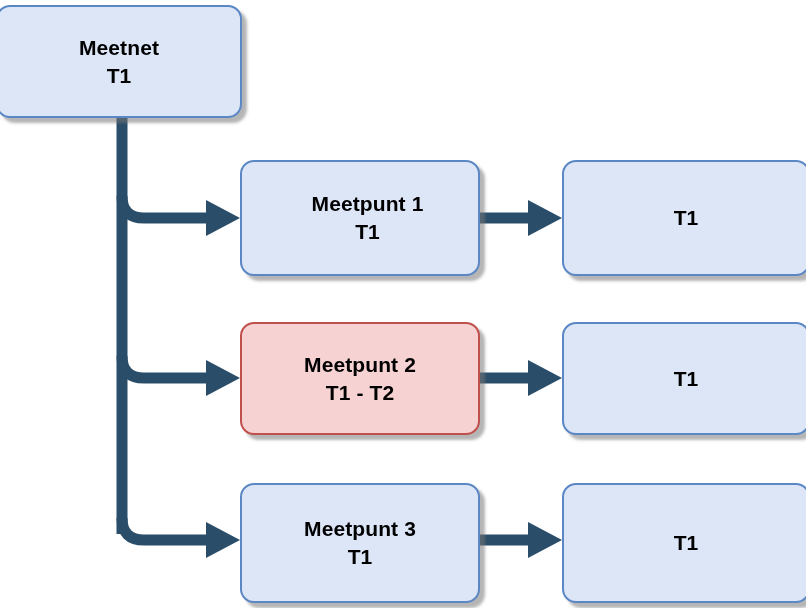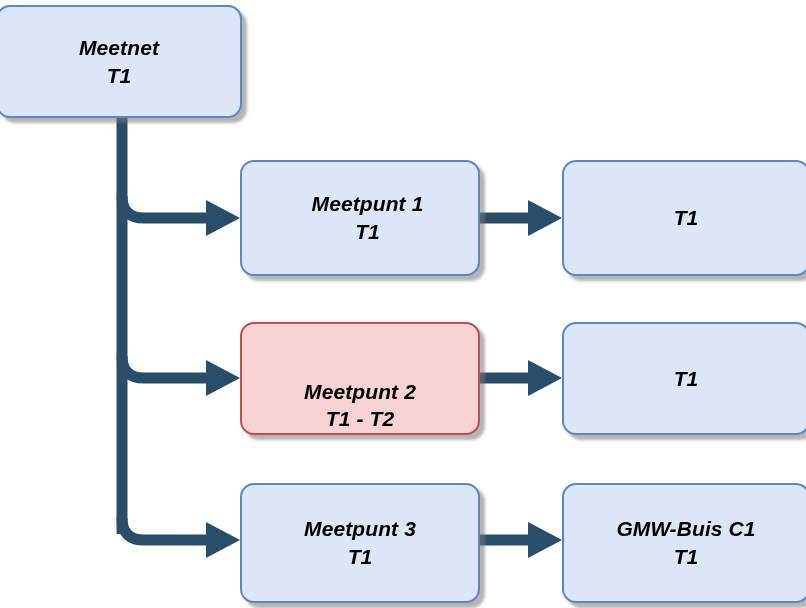--- a/index.html
+++ b/index.html
@@ -38,21 +38,20 @@
     background: #dce6f7;
     border: 2px solid #5b87c5;
   }
   .node.red {
     background: #f6d2d2;
     border: 2px solid #c0504d;
   }
   .node .ln {
     display: block;
     white-space: nowrap;
-    font-style: italic;
   }
 
   
   #connectors {
     position: absolute;
     left: 0;
     top: 0;
     width: 806px;
     height: 608px;
     z-index: 1;
@@ -94,36 +93,35 @@
   <div class="node blue" style="left:-4px; top:5px; width:246px; height:113px;">
     <span class="ln">Meetnet</span>
     <span class="ln">T1</span>
   </div>
 
   <div class="node blue" style="left:240px; top:160px; width:240px; height:116px;padding-left:15px;">
     <span class="ln">Meetpunt 1</span>
     <span class="ln">T1</span>
   </div>
 
-  <div class="node red" style="left:240px; top:322px; width:240px; height:113px;justify-content:flex-end;">
+  <div class="node red" style="left:240px; top:322px; width:240px; height:113px;">
     <span class="ln">Meetpunt 2</span>
     <span class="ln">T1 - T2</span>
   </div>
 
   <div class="node blue" style="left:240px; top:483px; width:240px; height:120px;">
     <span class="ln">Meetpunt 3</span>
     <span class="ln">T1</span>
   </div>
 
   <div class="node blue" style="left:562px; top:160px; width:248px; height:116px;">
     <span class="ln">T1</span>
   </div>
 
   <div class="node blue" style="left:562px; top:322px; width:248px; height:113px;">
     <span class="ln">T1</span>
   </div>
 
   <div class="node blue" style="left:562px; top:483px; width:248px; height:120px;">
-    <span class="ln">GMW-Buis C1</span>
     <span class="ln">T1</span>
   </div>
 
 </div>
 
 </body></html>

